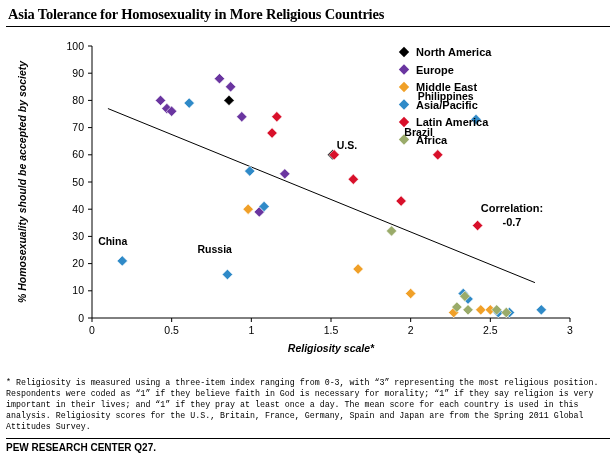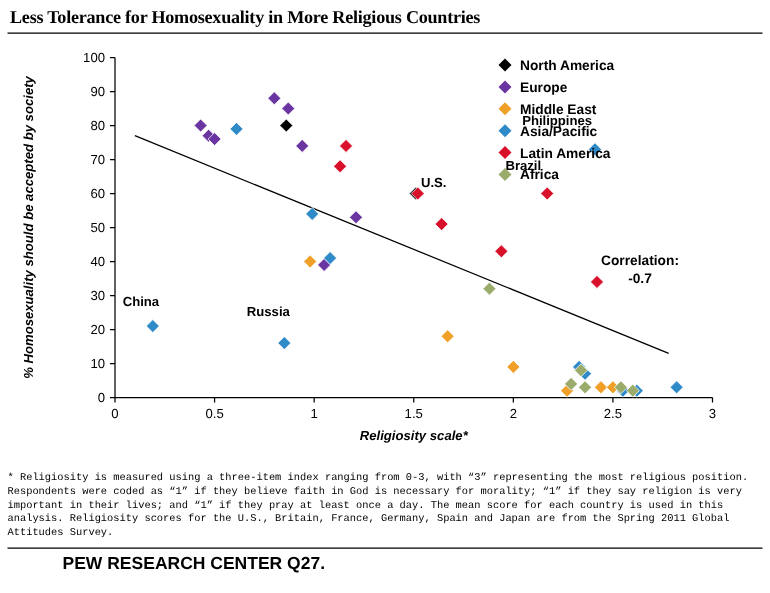--- a/index.html
+++ b/index.html
@@ -28,30 +28,30 @@
     position:absolute;left:6px;top:378px;width:604px;
     font-size:8.3px;line-height:1.32;
     font-family:Liberation Mono, monospace;
     color:#000;
   }
   #footrule{
     position:absolute;left:6px;top:438px;width:604px;height:1px;background:#000;
   }
   #source{
     position:absolute;left:6px;top:442px;
-    font-size:14px;font-weight:bold;margin-left:44px;
+    font-size:10px;font-weight:bold;
   }
   .lg-label{font-size:11px;font-family:"Liberation Sans",sans-serif;font-weight:bold;}
   .axlabel{font-size:10.5px;font-family:"Liberation Sans",sans-serif;}
   .annot{font-size:10.5px;font-family:"Liberation Sans",sans-serif;font-weight:bold;}
 </style>
 </head>
 <body>
 
-<div id="title">Less Tolerance for Homosexuality in More Religious Countries</div>
+<div id="title">Asia Tolerance for Homosexuality in More Religious Countries</div>
 <div id="rule"></div>
 
 <div id="plotwrap">
   <svg id="chart" width="616" height="340" viewBox="0 0 616 340">
       <line x1="92" y1="16" x2="92" y2="288" stroke="#000" stroke-width="1"></line>
       <line x1="92" y1="288" x2="570" y2="288" stroke="#000" stroke-width="1"></line>
       <line x1="88" y1="288" x2="92" y2="288" stroke="#000" stroke-width="1"></line>
       <text x="84" y="291.5" text-anchor="end" class="axlabel">0</text>
       <line x1="88" y1="260.8" x2="92" y2="260.8" stroke="#000" stroke-width="1"></line>
       <text x="84" y="264.3" text-anchor="end" class="axlabel">10</text>

